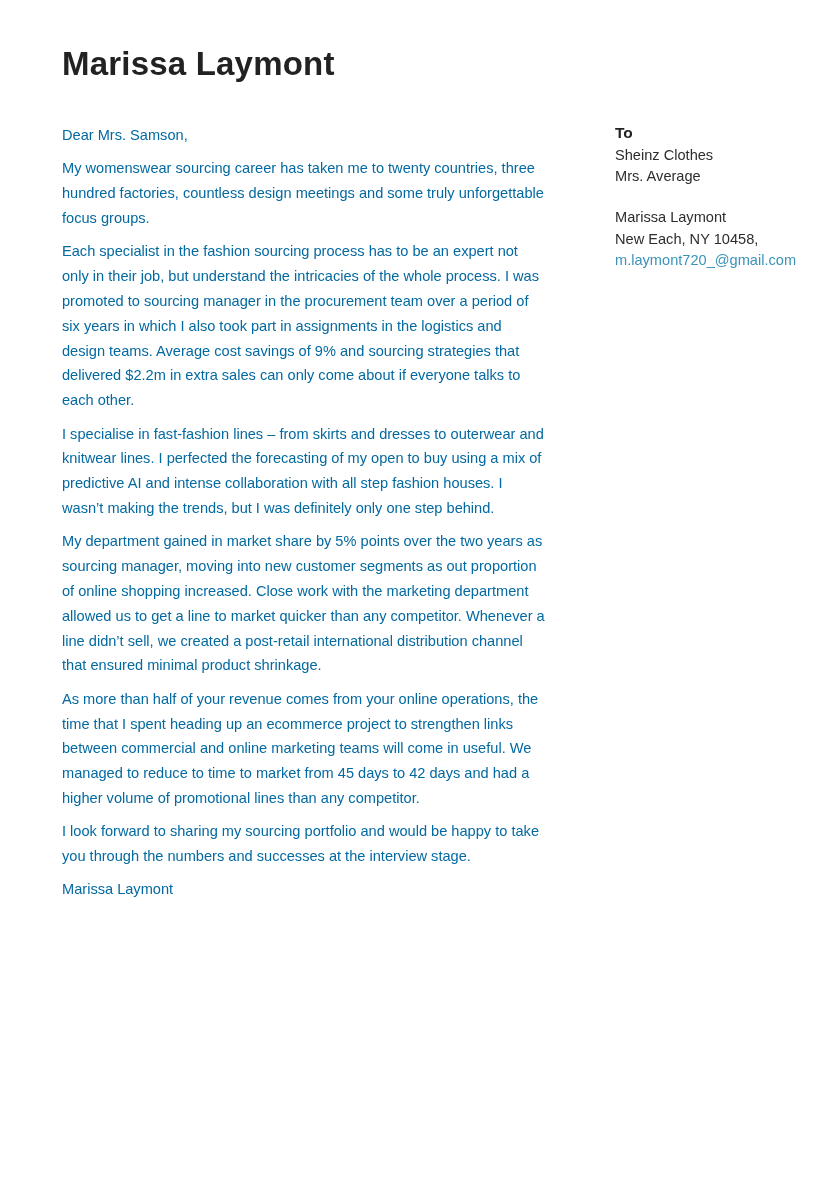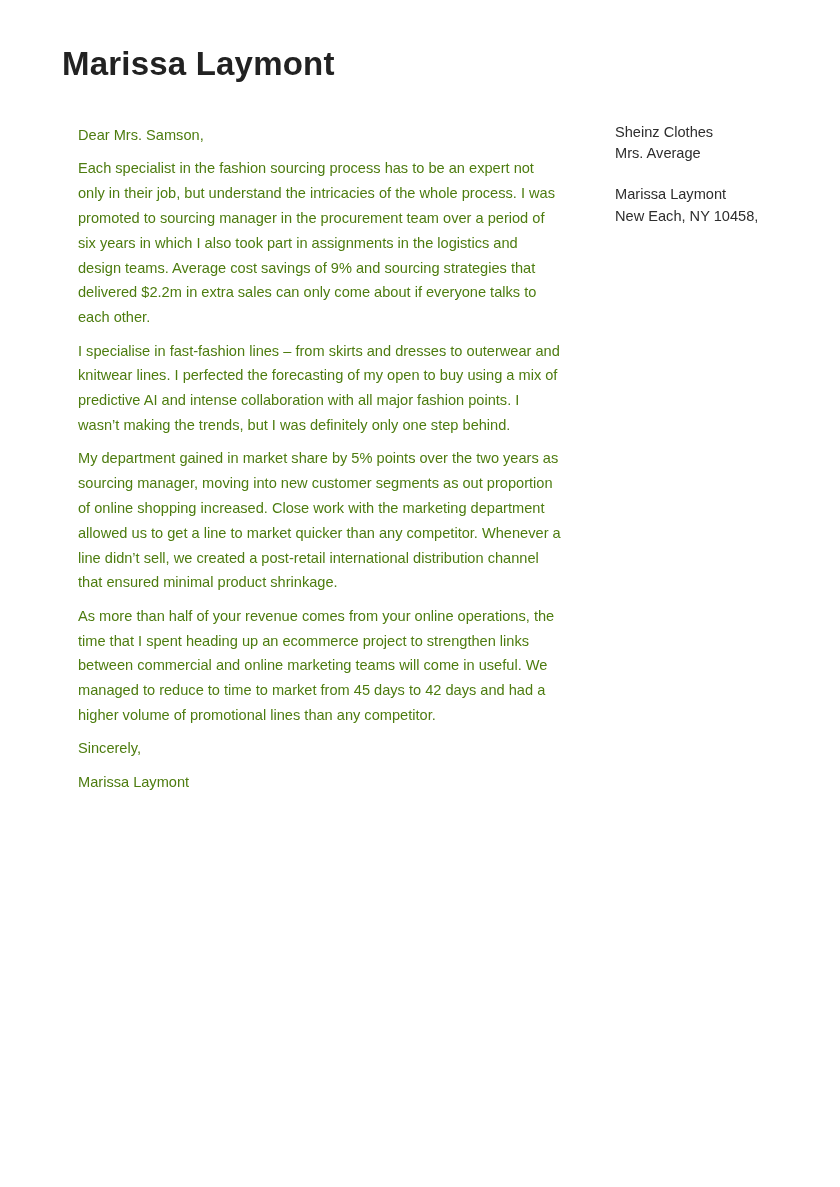--- a/index.html
+++ b/index.html
@@ -28,26 +28,26 @@
       top: 44px;
       margin: 0;
       font-size: 33px;
       font-weight: bold;
       color: #222222;
       letter-spacing: 0.2px;
       line-height: 40px;
     }
     .letter {
       position: absolute;
-      left: 78px;
+      left: 62px;
       top: 123px;
       width: 484px;
       font-size: 14.6px;
       line-height: 24.8px;
-      color: #4d7c0f;
+      color: #0369a1;
     }
     .letter p {
       margin: 0 0 8.6px 0;
     }
     .sidebar {
       position: absolute;
       left: 615px;
       top: 122px;
       width: 210px;
       font-size: 14.6px;
@@ -75,32 +75,35 @@
   </style>
 </head>
 <body>
 
 <div class="page">
 
   <h1 class="name">Marissa Laymont</h1>
 
   <div class="letter">
     <p>Dear Mrs. Samson,</p>
+    <p>My womenswear sourcing career has taken me to twenty countries, three hundred factories, countless design meetings and some truly unforgettable focus groups.</p>
     <p>Each specialist in the fashion sourcing process has to be an expert not only in their job, but understand the intricacies of the whole process. I was promoted to sourcing manager in the procurement team over a period of six years in which I also took part in assignments in the logistics and design teams. Average cost savings of 9% and sourcing strategies that delivered $2.2m in extra sales can only come about if everyone talks to each other.</p>
-    <p>I specialise in fast-fashion lines – from skirts and dresses to outerwear and knitwear lines. I perfected the forecasting of my open to buy using a mix of predictive AI and intense collaboration with all major fashion points. I wasn’t making the trends, but I was definitely only one step behind.</p>
+    <p>I specialise in fast-fashion lines – from skirts and dresses to outerwear and knitwear lines. I perfected the forecasting of my open to buy using a mix of predictive AI and intense collaboration with all step fashion houses. I wasn’t making the trends, but I was definitely only one step behind.</p>
     <p>My department gained in market share by 5% points over the two years as sourcing manager, moving into new customer segments as out proportion of online shopping increased. Close work with the marketing department allowed us to get a line to market quicker than any competitor. Whenever a line didn’t sell, we created a post-retail international distribution channel that ensured minimal product shrinkage.</p>
     <p>As more than half of your revenue comes from your online operations, the time that I spent heading up an ecommerce project to strengthen links between commercial and online marketing teams will come in useful. We managed to reduce to time to market from 45 days to 42 days and had a higher volume of promotional lines than any competitor.</p>
-    <p>Sincerely,</p>
+    <p>I look forward to sharing my sourcing portfolio and would be happy to take you through the numbers and successes at the interview stage.</p>
     <p>Marissa Laymont</p>
   </div>
 
   <div class="sidebar">
     <div class="block">
+      <div class="heading">To</div>
       <span class="line">Sheinz Clothes</span>
       <span class="line">Mrs. Average</span>
     </div>
     <div class="block">
       <span class="line">Marissa Laymont</span>
       <span class="line">New Each, NY 10458,</span>
+      <a class="email">m.laymont720_@gmail.com</a>
     </div>
   </div>
 
 </div>
 
 </body></html>

